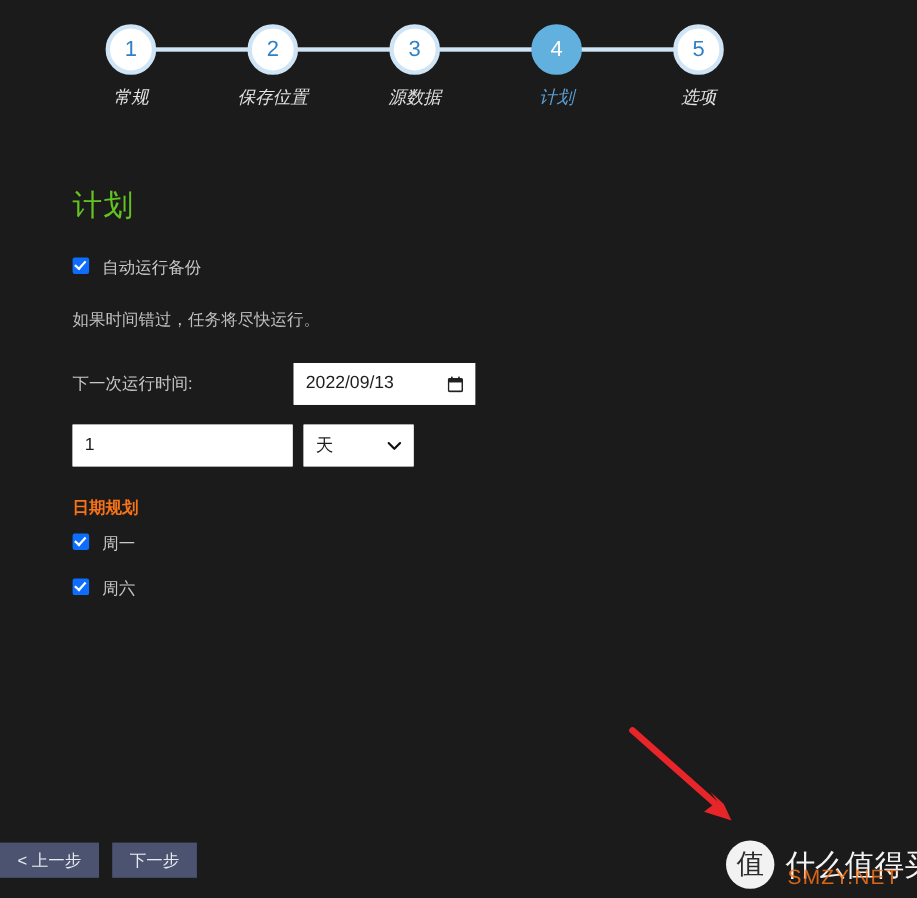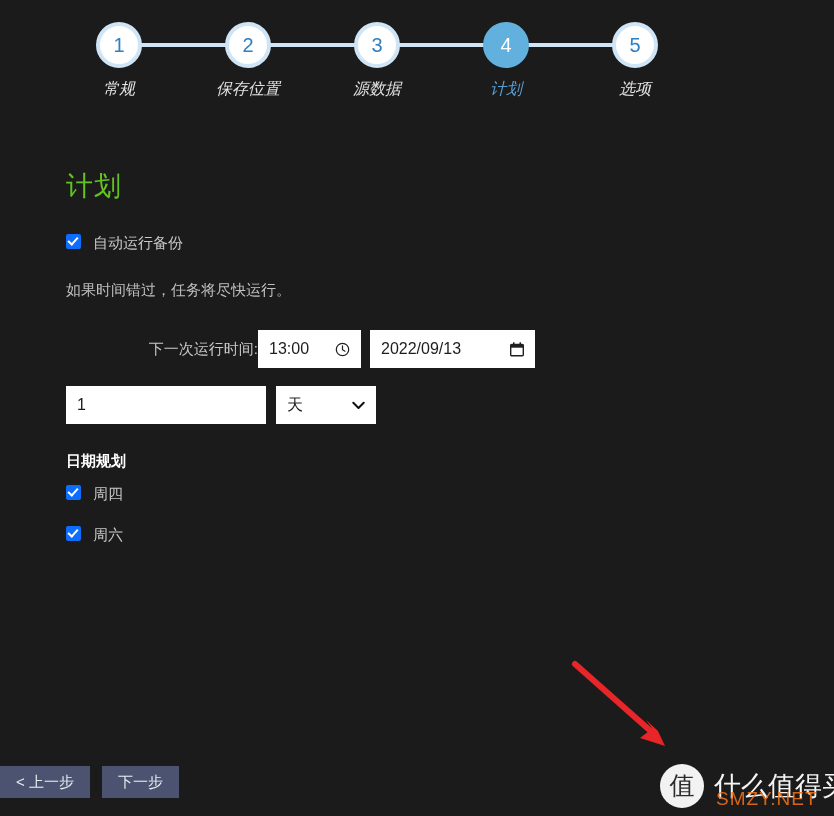--- a/index.html
+++ b/index.html
@@ -86,21 +86,21 @@
     border: solid #ffffff;
     border-width: 0 2px 2px 0;
     transform: rotate(42deg);
   }
   .cb-label { margin-left: 12px; font-size: 15px; color: #c8c8c8; }
 
   #auto-run-row { margin-bottom: 28px; }
   #hint-text { font-size: 15px; color: #bfbfbf; margin-bottom: 30px; margin-top: 16px; }
 
   .field-row { display: flex; align-items: center; margin-bottom: 18px; }
-  .field-label { width: 192px; font-size: 15px; color: #c8c8c8; text-align: right; }
+  .field-label { width: 192px; font-size: 15px; color: #c8c8c8; }
 
   .inputbox {
     background: #ffffff;
     border: 1px solid #ffffff;
     color: #1d1d1d;
     height: 38px;
     display: flex;
     align-items: center;
     font-size: 16px;
     padding: 0 10px;
@@ -110,21 +110,21 @@
   #date-input { width: 165px; justify-content: space-between; margin-left: 9px; }
   #interval-input { width: 200px; }
   #unit-select {
     width: 100px; margin-left: 10px;
     justify-content: space-between;
   }
   .ico { flex: 0 0 auto; display:inline-block; line-height:0; }
 
   #schedule-days-title {
     font-size: 15px;
-    color: #ffffff;
+    color: #f97316;
     font-weight: bold;
     margin-top: 28px;
     margin-bottom: 14px;
   }
   .day-row { margin-bottom: 22px; }
 
   
   #footer {
     position: absolute;
     left: 0; top: 766px; width: 834px;
@@ -219,29 +219,20 @@
   <div id="auto-run-row" class="cb-row">
     <span class="cb"></span>
     <span class="cb-label">自动运行备份</span>
   </div>
 
   <div id="hint-text">如果时间错过，任务将尽快运行。</div>
 
   <div class="field-row">
     <div class="field-label">下一次运行时间:</div>
 
-    <div class="inputbox" id="time-input">
-      <span>13:00</span>
-      <span class="ico">
-        <svg width="15" height="15" viewBox="0 0 16 16">
-          <circle cx="8" cy="8" r="6.6" fill="none" stroke="#202020" stroke-width="1.3"></circle>
-          <path d="M8 4.2V8.2L10.6 9.8" fill="none" stroke="#202020" stroke-width="1.3" stroke-linecap="round"></path>
-        </svg>
-      </span>
-    </div>
 
     <div class="inputbox" id="date-input">
       <span>2022/09/13</span>
       <span class="ico">
         <svg width="14" height="15" viewBox="0 0 14 15">
           <rect x="0.7" y="2.4" width="12.6" height="11.4" rx="1" fill="none" stroke="#202020" stroke-width="1.4"></rect>
           <rect x="0.7" y="2.4" width="12.6" height="3.3" fill="#202020"></rect>
           <rect x="3" y="0.3" width="1.5" height="3" fill="#202020"></rect>
           <rect x="9.5" y="0.3" width="1.5" height="3" fill="#202020"></rect>
         </svg>
@@ -262,21 +253,21 @@
           <path d="M1.3 1.8L6.5 7L11.7 1.8" fill="none" stroke="#101010" stroke-width="2" stroke-linecap="round" stroke-linejoin="round"></path>
         </svg>
       </span>
     </div>
   </div>
 
   <div id="schedule-days-title">日期规划</div>
 
   <div class="day-row cb-row">
     <span class="cb"></span>
-    <span class="cb-label">周四</span>
+    <span class="cb-label">周一</span>
   </div>
   <div class="day-row cb-row">
     <span class="cb"></span>
     <span class="cb-label">周六</span>
   </div>
 
 </div>
 
 <svg id="annot-arrow" width="110" height="95" viewBox="0 0 110 95">
   <line x1="5" y1="6" x2="84" y2="76" stroke="#e8262a" stroke-width="6" stroke-linecap="round"></line>

